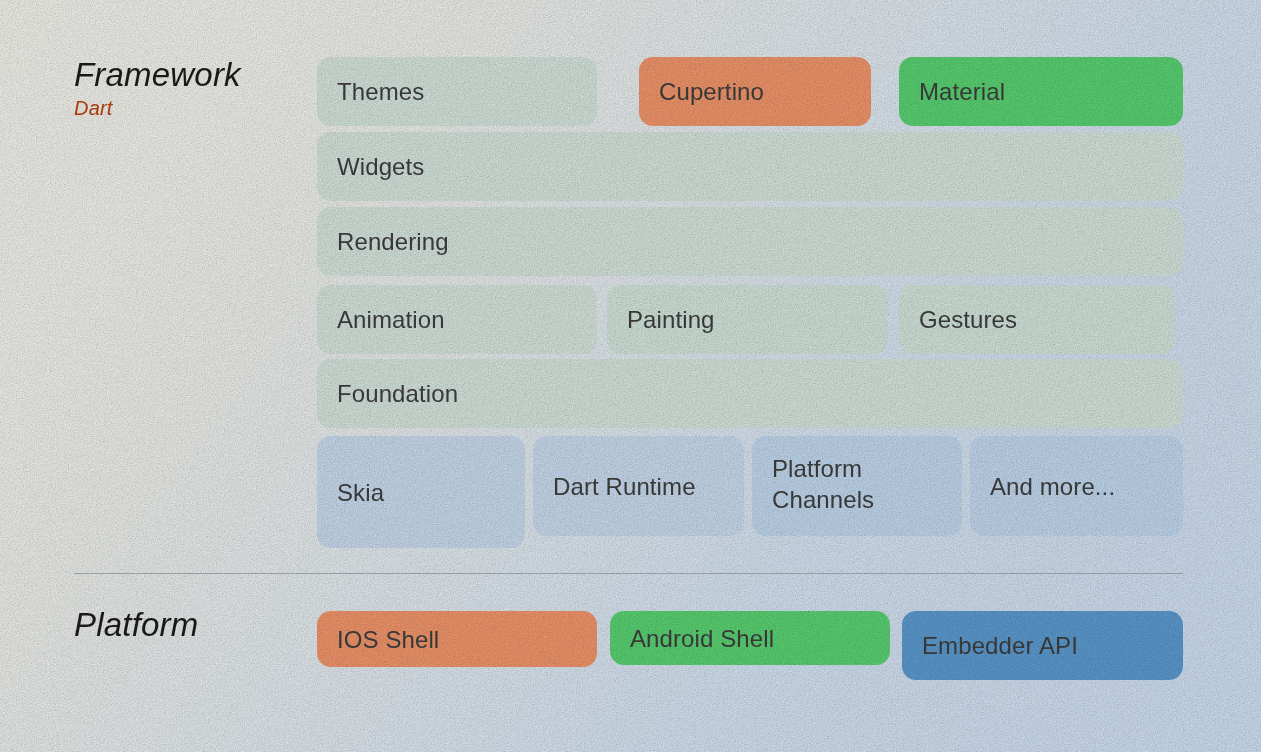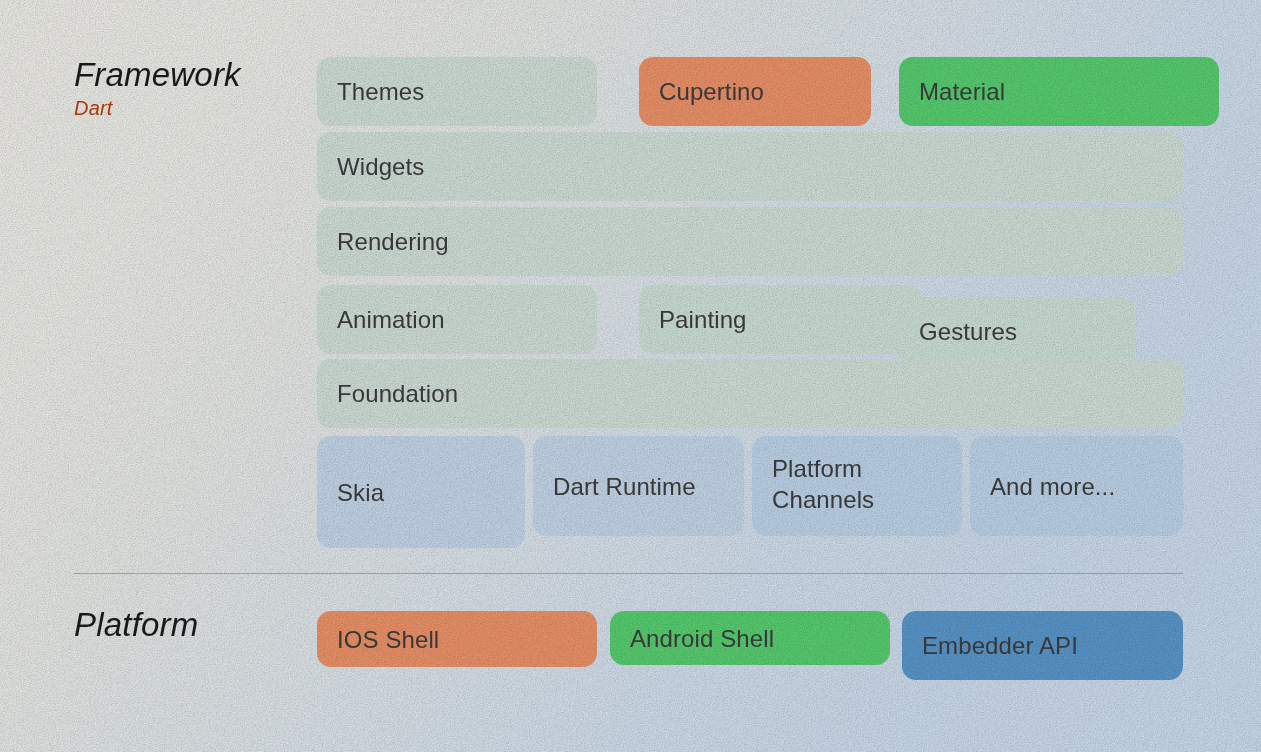--- a/index.html
+++ b/index.html
@@ -112,29 +112,29 @@
     <div class="sec-sub sub-dart">Dart</div>
   </div>
 
 
   <div class="sec-label" id="label-platform">
     <div class="sec-title">Platform</div>
   </div>
 
   <div class="box fw" style="left:317px; top:57px; width:280px; height:69px;">Themes</div>
   <div class="box orange" style="left:607px; top:57px; width:232px; height:69px;margin-left:32px;">Cupertino</div>
-  <div class="box green" style="left:899px; top:57px; width:320px; height:69px;">Material</div>
+  <div class="box green" style="left:899px; top:57px; width:284px; height:69px;">Material</div>
 
   <div class="box fw" style="left:317px; top:207px; width:866px; height:69px;">Rendering</div>
 
   <div class="box fw" style="left:317px; top:132px; width:866px; height:69px;">Widgets</div>
 
   <div class="box fw" style="left:317px; top:285px; width:280px; height:69px;">Animation</div>
-  <div class="box fw2" style="left:639px; top:285px; width:281px; height:69px;text-align:right;">Painting</div>
-  <div class="box fw2" style="left:899px; top:285px; width:236px; height:69px;margin-top:12px;">Gestures</div>
+  <div class="box fw2" style="left:607px; top:285px; width:281px; height:69px;text-align:right;">Painting</div>
+  <div class="box fw2" style="left:899px; top:285px; width:276px; height:69px;">Gestures</div>
 
   <div class="box fw" style="left:317px; top:359px; width:866px; height:69px;">Foundation</div>
 
   <div class="box eng" style="left:317px; top:436px; width:208px; height:112px;">Skia</div>
   <div class="box eng" style="left:533px; top:436px; width:211px; height:100px;">Dart Runtime</div>
   <div class="box eng2 multiline" style="left:752px; top:436px; width:210px; height:100px; align-items:flex-start; padding-top:17px;">Platform Channels</div>
   <div class="box eng2" style="left:970px; top:436px; width:213px; height:100px;">And more...</div>
 
   <div id="divider"></div>
 

